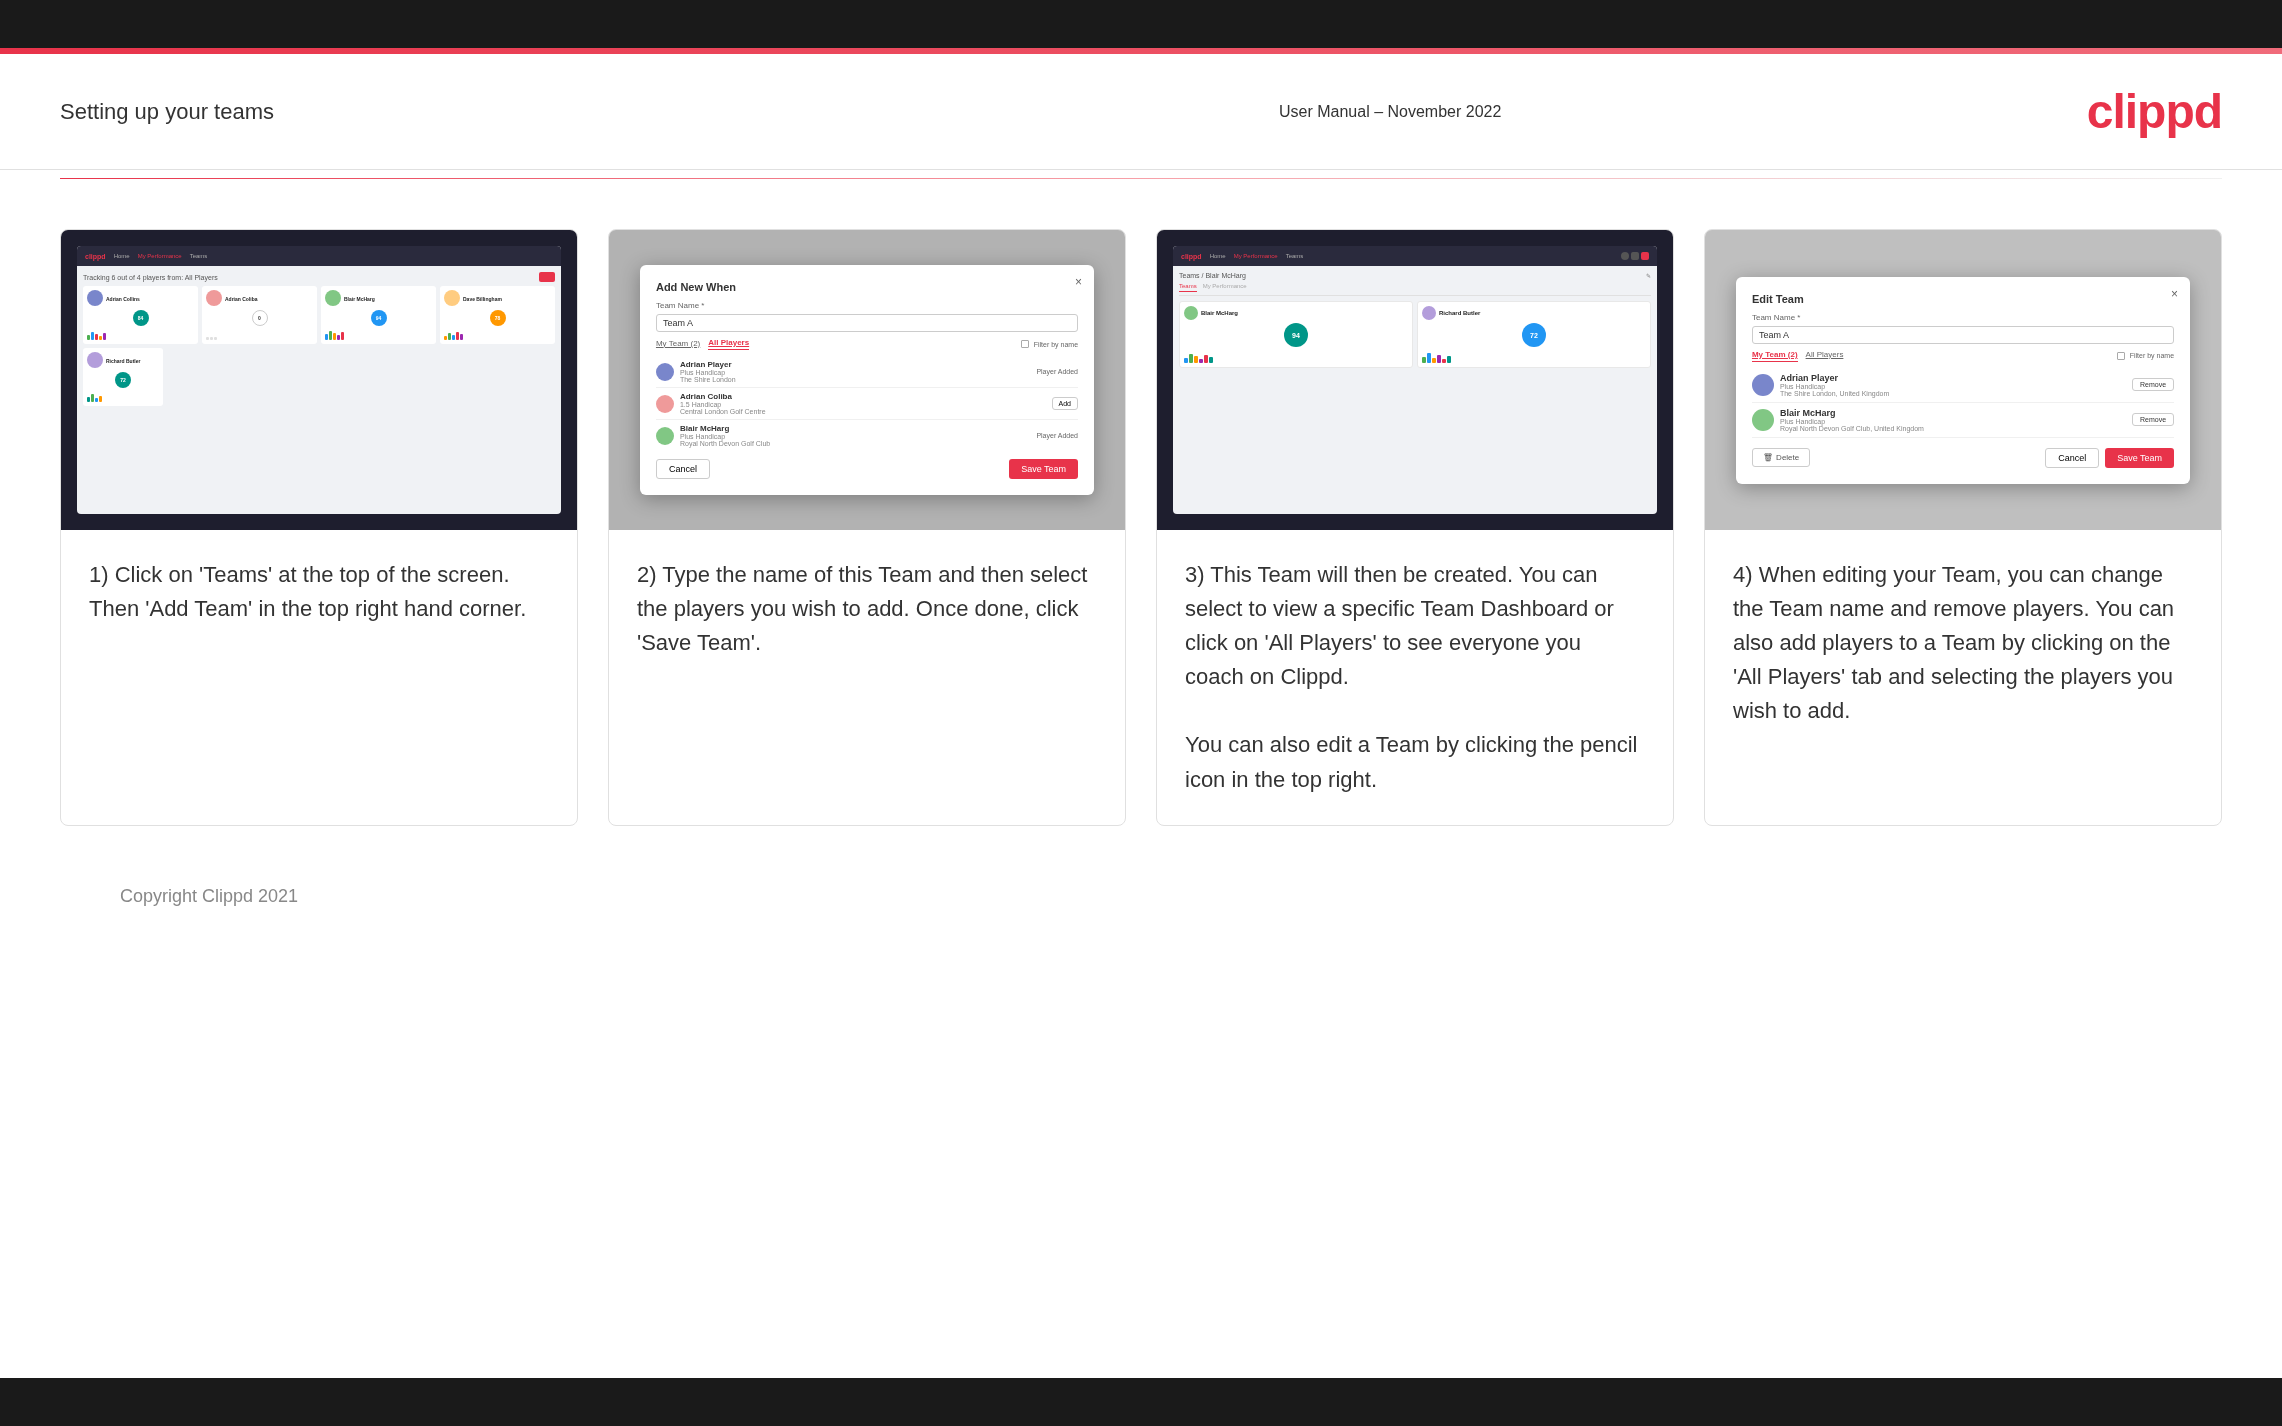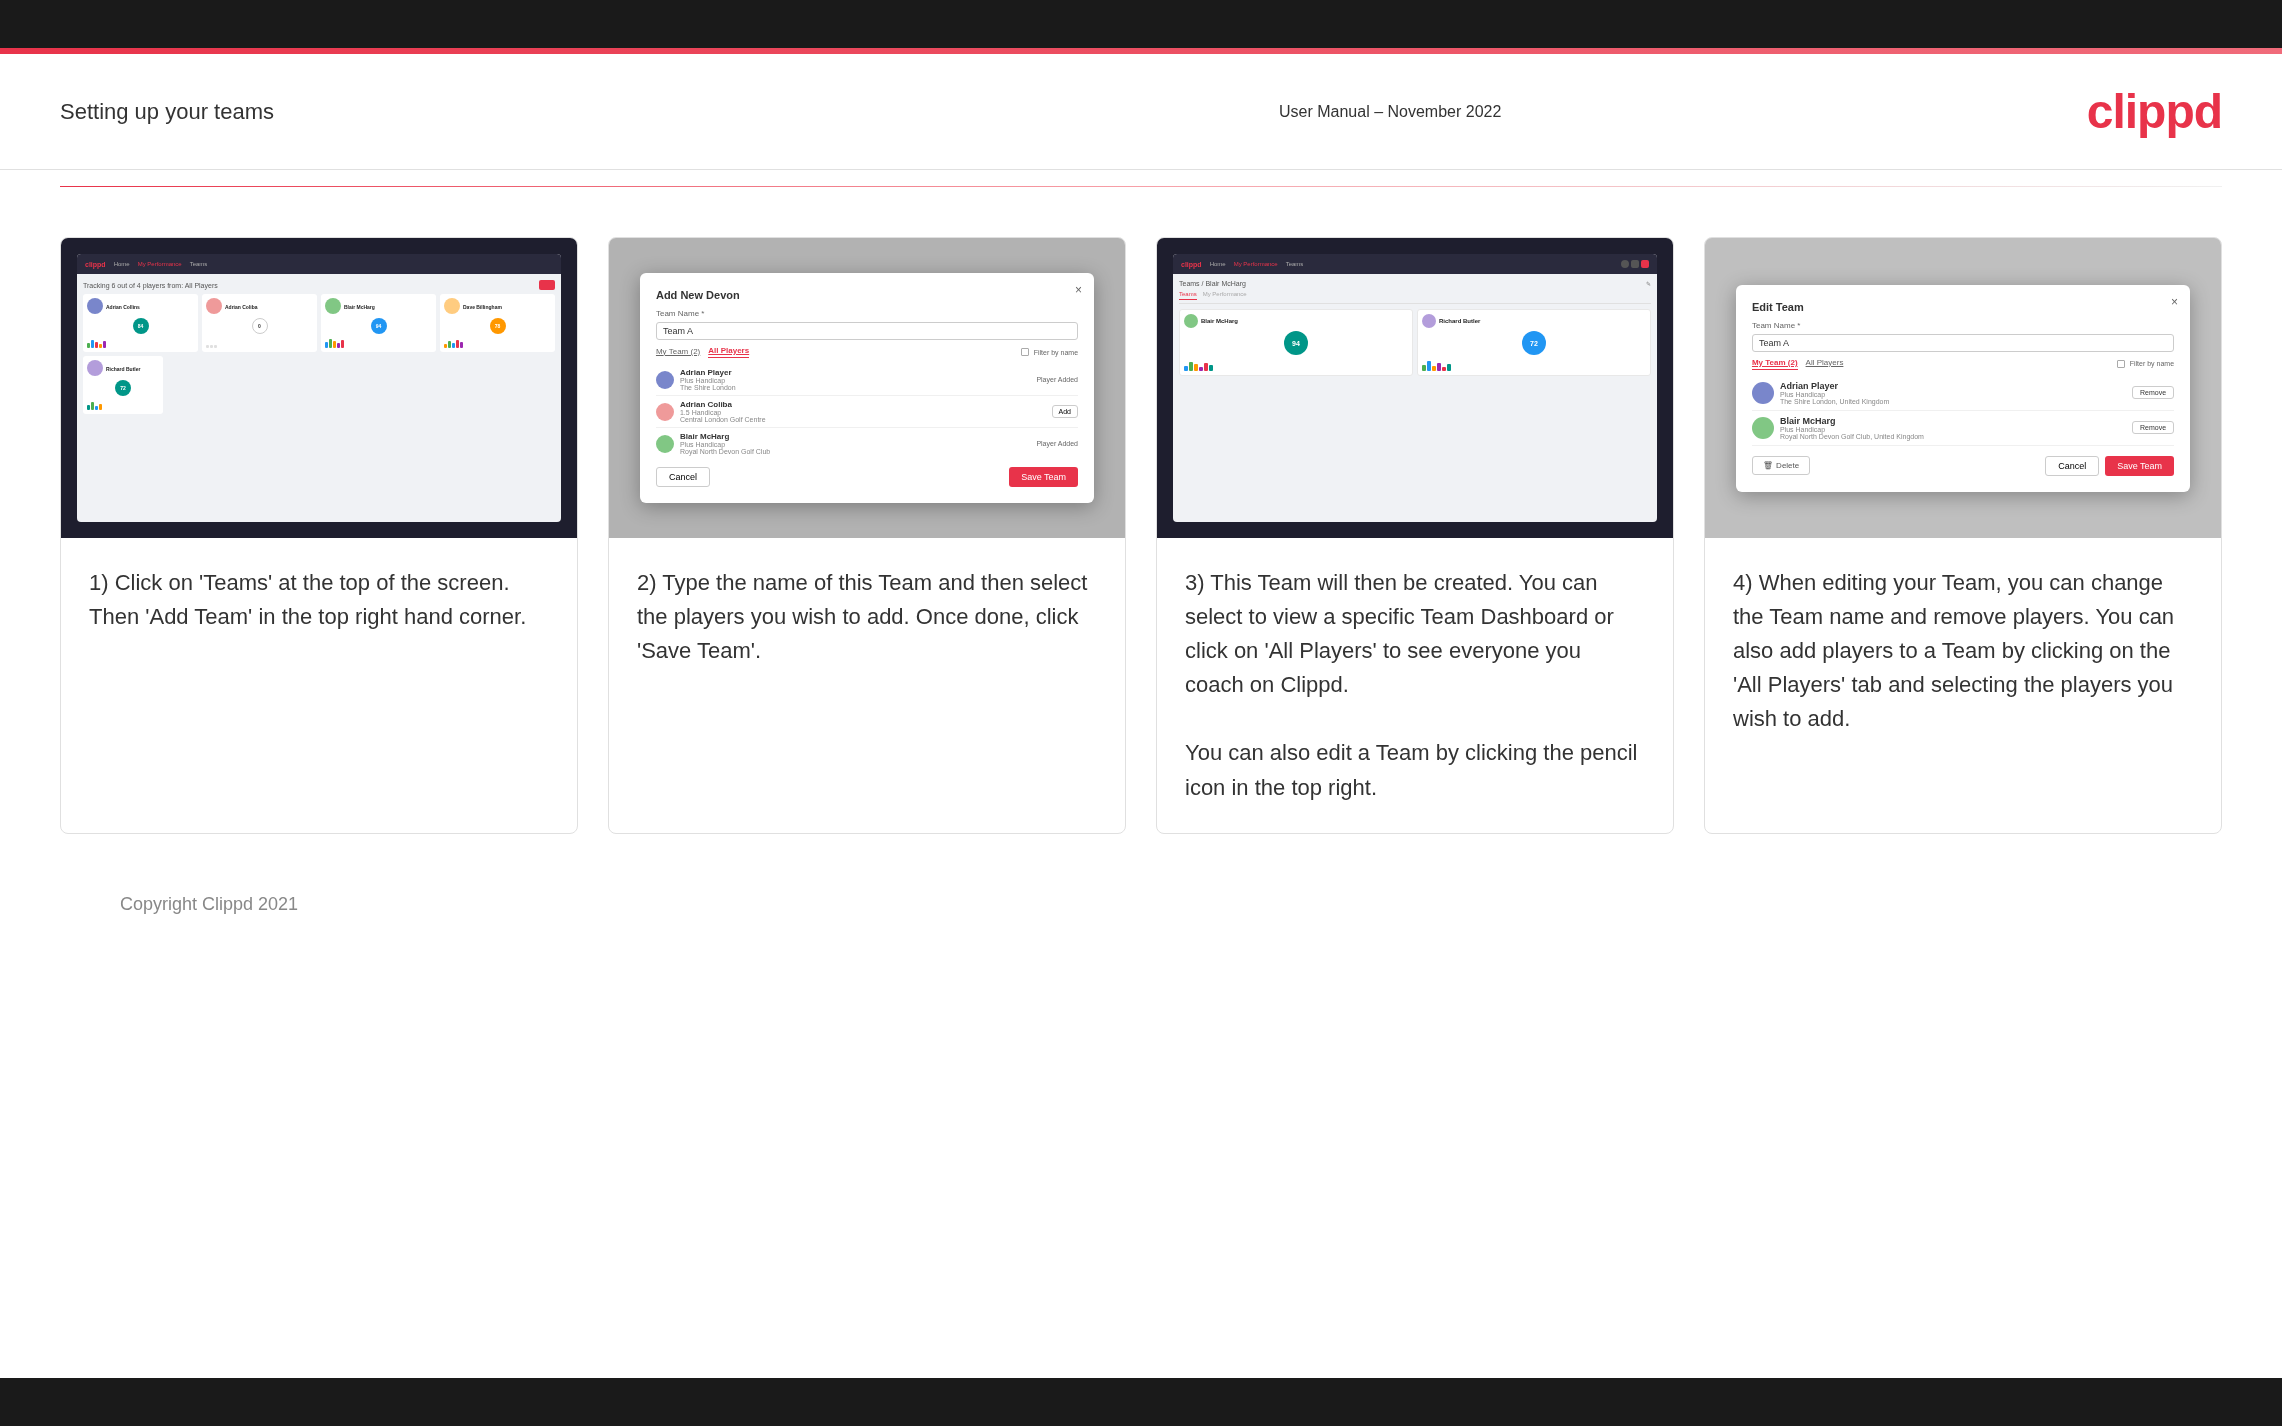--- a/index.html
+++ b/index.html
@@ -24,21 +24,21 @@
       height: 6px;
       width: 100%;
     }
 
     
     .header {
       display: flex;
       align-items: center;
       padding: 30px 60px;
       border-bottom: 1px solid #e0e0e0;
-      margin-bottom: 16px;
+      margin-bottom: 8px;
     }
     .header-left {
       font-size: 22px;
       color: #333;
       flex: 1;
     }
     .header-center {
       font-size: 16px;
       color: #333;
       flex: 1;
@@ -564,21 +564,21 @@
             </div>
           </div>
         </div>
       </div>
       <div class="card-text">1) Click on 'Teams' at the top of the screen. Then 'Add Team' in the top right hand corner.</div>
     </div>
 
     <div class="card">
       <div class="card-screenshot ss2">
         <div class="modal-box">
-          <div class="modal-title">Add New Devon</div>
+          <div class="modal-title">Add New When</div>
           <div class="modal-close">×</div>
           <div class="modal-label">Team Name *</div>
           <input class="modal-input" value="Team A" readonly="" style="">
           <div class="modal-tabs">
             <span class="modal-tab">My Team (2)</span>
             <span class="modal-tab active">All Players</span>
             <span style="flex:1;"></span>
             <span class="modal-filter">
               <span style="display:inline-block;width:8px;height:8px;border:1px solid #aaa;border-radius:1px;margin-right:2px;"></span>
               Filter by name

